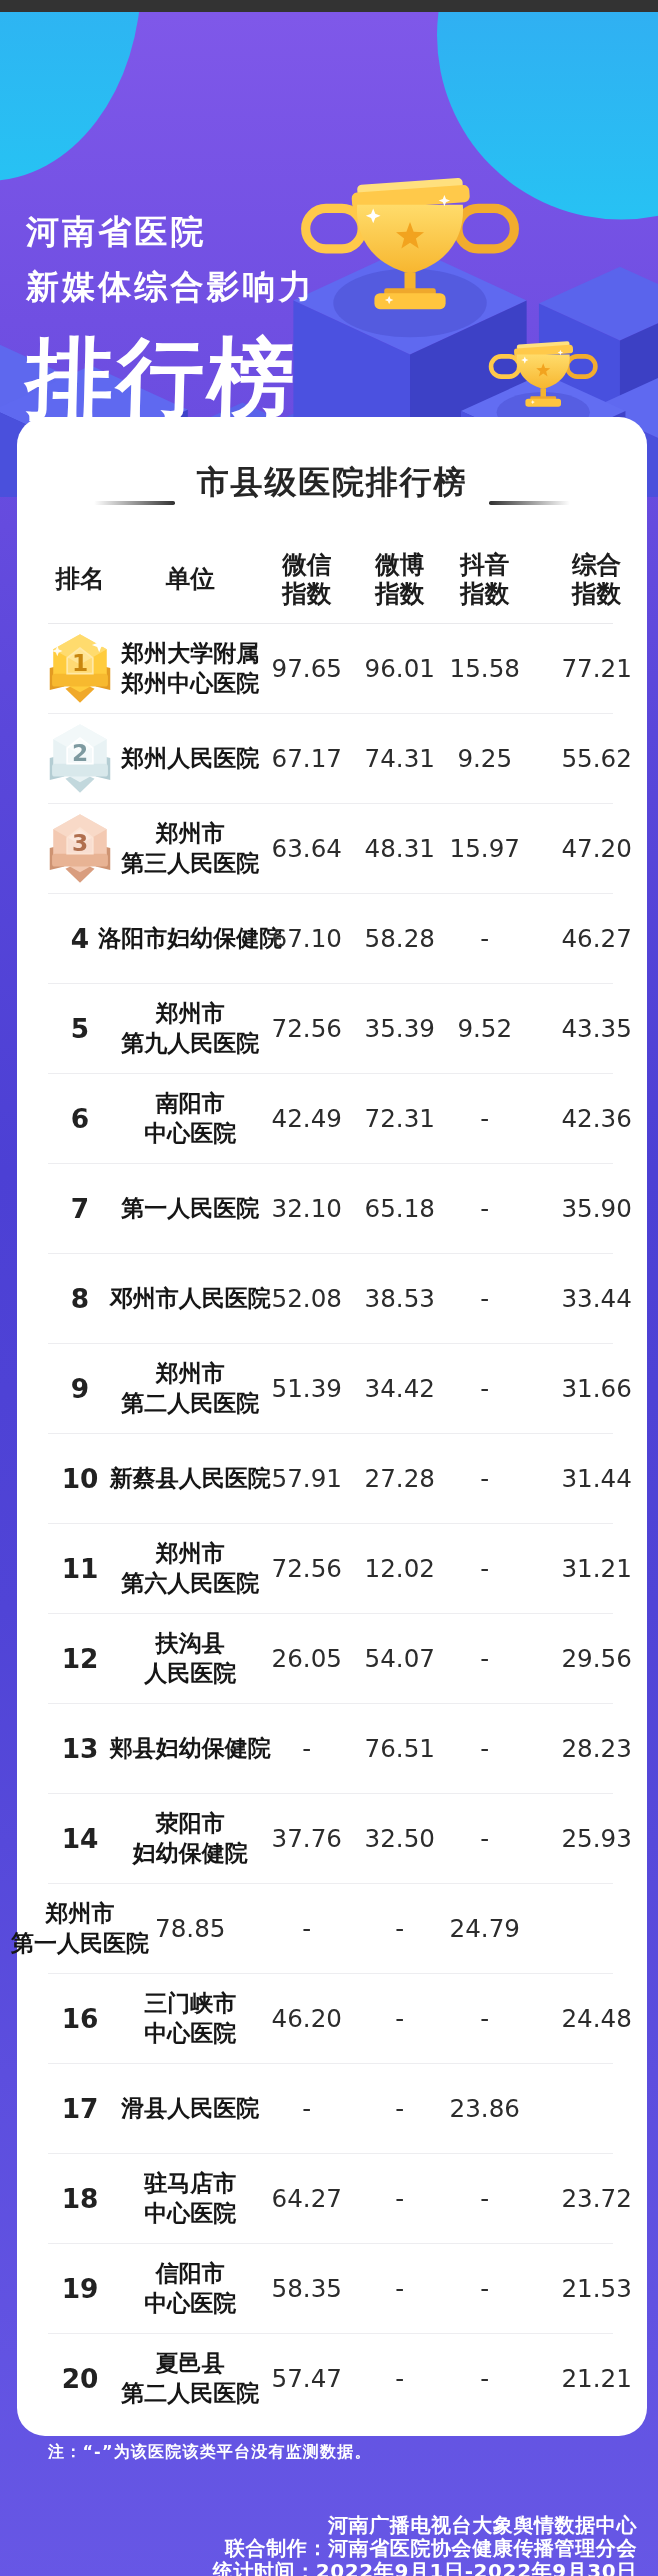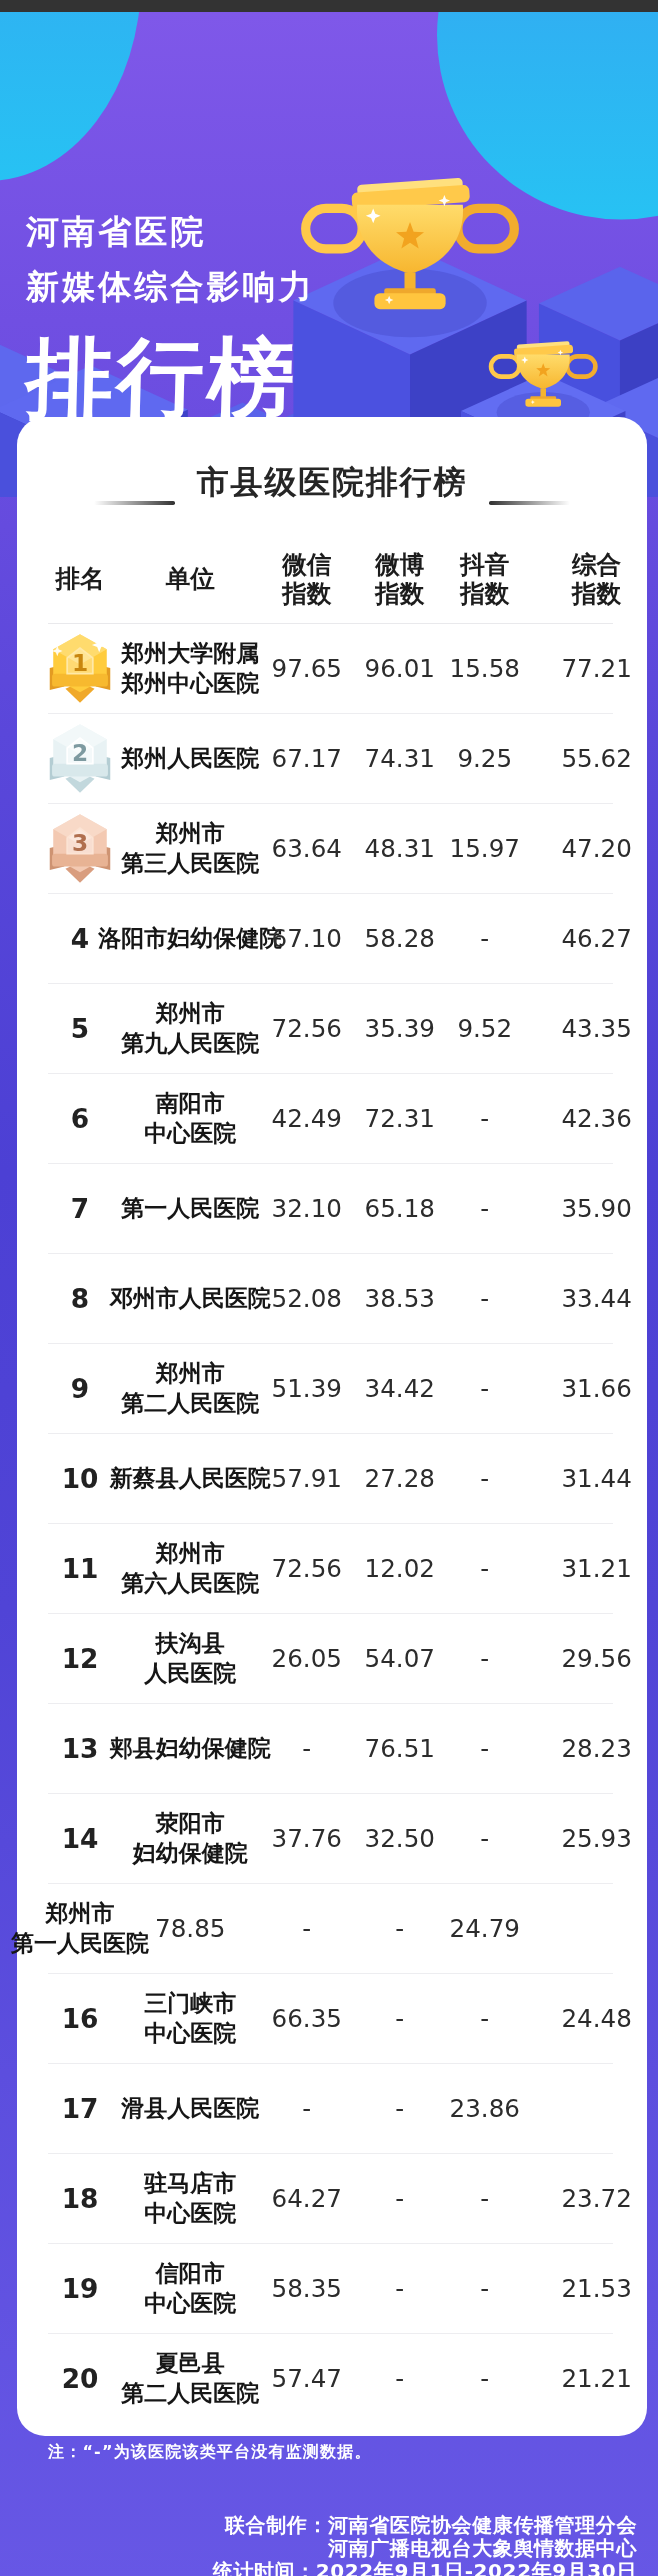--- a/index.html
+++ b/index.html
@@ -525,21 +525,21 @@
           <div class="cell rankcell">
             <span class="rank">16</span>
           </div>
           <div class="cell">
             <div class="nlines">
               <div>三门峡市</div>
               <div>中心医院</div>
             </div>
           </div>
           <div class="cell vcell">
-            <span>66.35</span>
+            <span>46.20</span>
           </div>
           <div class="cell vcell">
             <span>-</span>
           </div>
           <div class="cell vcell">
             <span>-</span>
           </div>
           <div class="cell vcell">
             <span>24.48</span>
           </div>
@@ -630,18 +630,18 @@
           </div>
           <div class="cell vcell">
             <span>21.21</span>
           </div>
         </div>
       </div>
   </div>
 
   <div class="note">注：“-”为该医院该类平台没有监测数据。</div>
   <div class="credits">
+    <div>河南广播电视台大象舆情数据中心</div>
     <div>联合制作：河南省医院协会健康传播管理分会</div>
-    <div>河南广播电视台大象舆情数据中心</div>
     <div>统计时间：2022年9月1日-2022年9月30日</div>
   </div>
 </div>
 
 
 </body></html>

